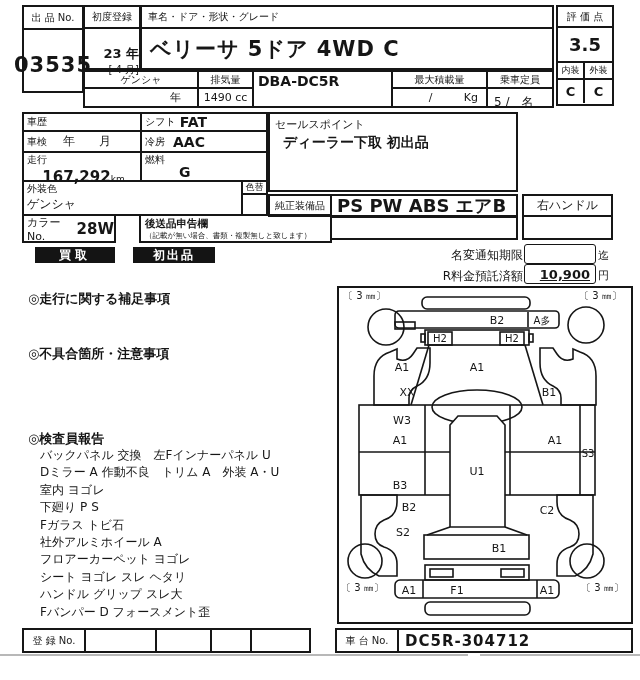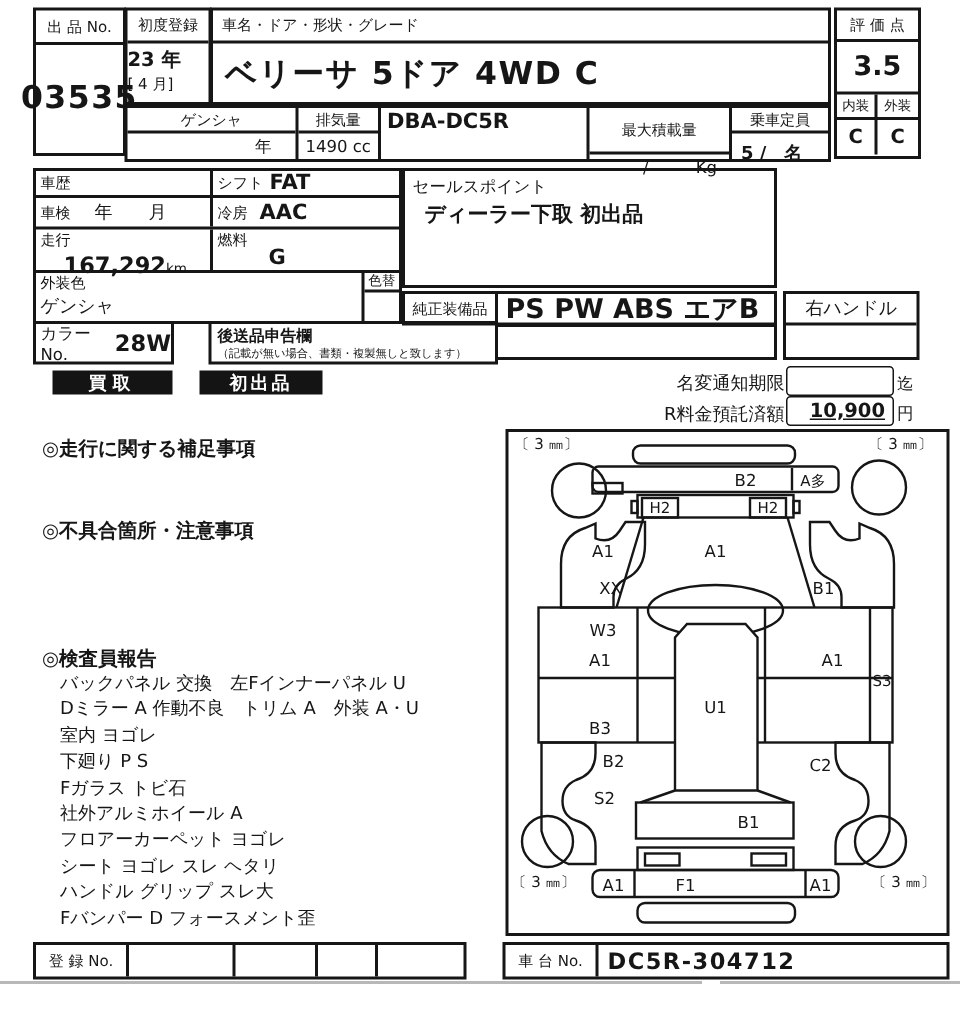--- a/index.html
+++ b/index.html
@@ -27,28 +27,28 @@
   .note-h { font-size: 13px; font-weight: bold; text-align: center; }
   .insp-item { font-size: 12px; height: 17.4px; white-space: pre; }
   svg text { font-family: "DejaVu Sans", "Liberation Sans", sans-serif; fill: #161616; }
   .scanline { background: #9a9a9a; opacity: 0.7; }
 </style>
 </head>
 <body>
 
 <div class="sheet">
 
-  <div class="abs box" style="left:22px;top:5px;width:62px;height:99px">
+  <div class="abs box" style="left:22px;top:5px;width:62px;height:88px">
     <div class="bb ctr lbl" style="height:23px">出 品 No.</div>
     <div class="ctr val-b" style="height:70px;font-size:21px;letter-spacing:1px">03535</div>
   </div>
 
   <div class="abs box" style="left:83px;top:5px;width:58px;height:65px">
     <div class="bb ctr lbl" style="height:22px">初度登録</div>
-    <div style="text-align:left;padding-top:2px">
+    <div style="text-align:right;padding-top:16px">
       <div style="font-size:13px;font-weight:bold">23 年</div>
       <div style="font-size:10px">[ 4 月]</div>
     </div>
   </div>
 
   <div class="abs box" style="left:140px;top:5px;width:414px;height:65px">
     <div class="bb vctr lbl" style="height:22px;padding-left:6px">車名・ドア・形状・グレード</div>
     <div class="vctr val-b" style="height:39px;font-size:21px;padding-left:8px;letter-spacing:1px">ベリーサ 5ドア 4WD C</div>
   </div>
 
@@ -58,26 +58,26 @@
       <div class="vctr" style="height:17px;font-size:11px;justify-content:flex-end;padding-right:16px">年</div>
     </div>
     <div class="br" style="width:55px">
       <div class="bb ctr lbl" style="height:17px">排気量</div>
       <div class="ctr" style="height:17px;font-size:11px">1490 cc</div>
     </div>
     <div class="br" style="width:139px">
       <div class="vctr val-b" style="height:17px;font-size:14px;padding-left:4px">DBA-DC5R</div>
     </div>
     <div class="br" style="width:95px">
-      <div class="bb ctr lbl" style="height:31px">最大積載量</div>
+      <div class="bb ctr lbl" style="height:17px">最大積載量</div>
       <div class="vctr pre" style="height:17px;font-size:11px;justify-content:flex-end;padding-right:8px">/         Kg</div>
     </div>
     <div style="width:64px">
       <div class="bb ctr lbl" style="height:17px">乗車定員</div>
-      <div class="vctr pre" style="height:27px;font-size:12px;padding-left:6px;font-weight:bold">5 /　名</div>
+      <div class="vctr pre" style="height:27px;font-size:12px;padding-left:6px;font-weight:normal">5 /　名</div>
     </div>
   </div>
 
   <div class="abs box" style="left:556px;top:5px;width:58px;height:101px">
     <div class="bb ctr lbl" style="height:21px">評 価 点</div>
     <div class="bb ctr val-b" style="height:35px;font-size:18px">3.5</div>
     <div class="bb row" style="height:17px">
       <div class="br ctr lbl9" style="width:50%">内装</div>
       <div class="ctr lbl9" style="width:50%">外装</div>
     </div>

